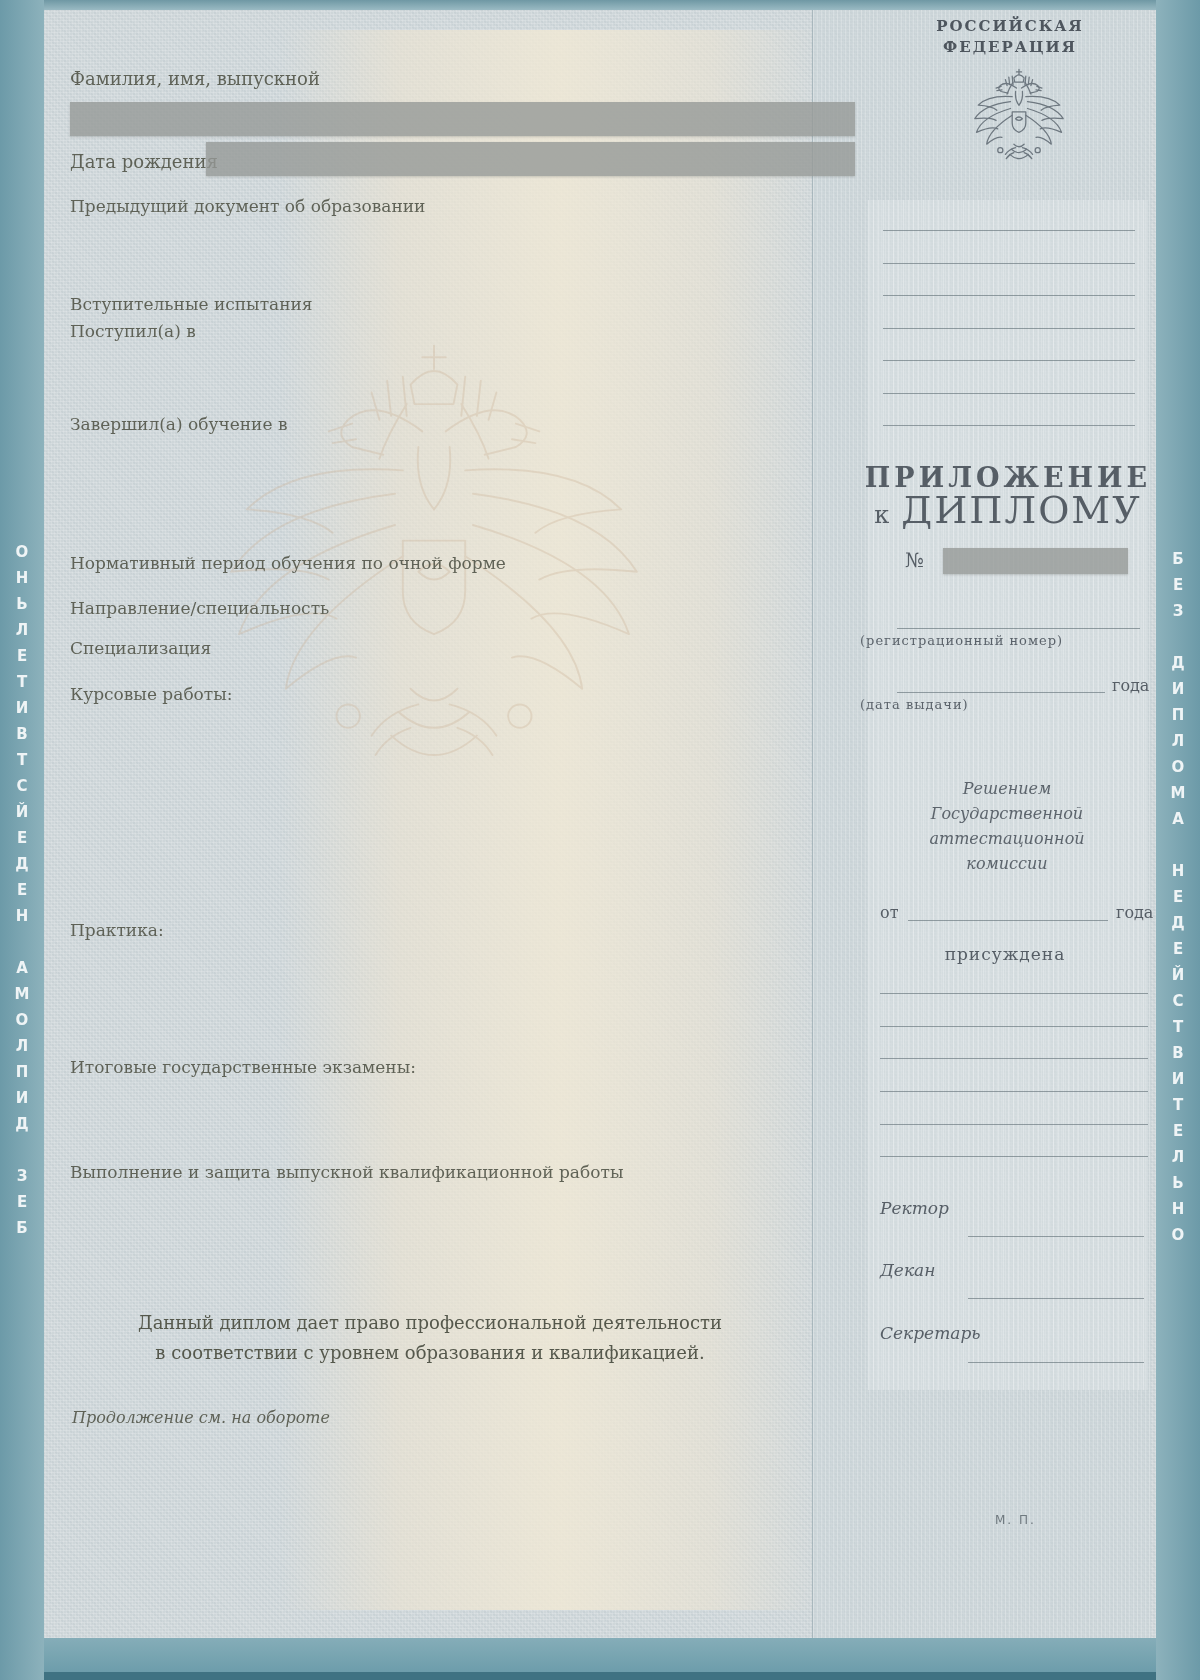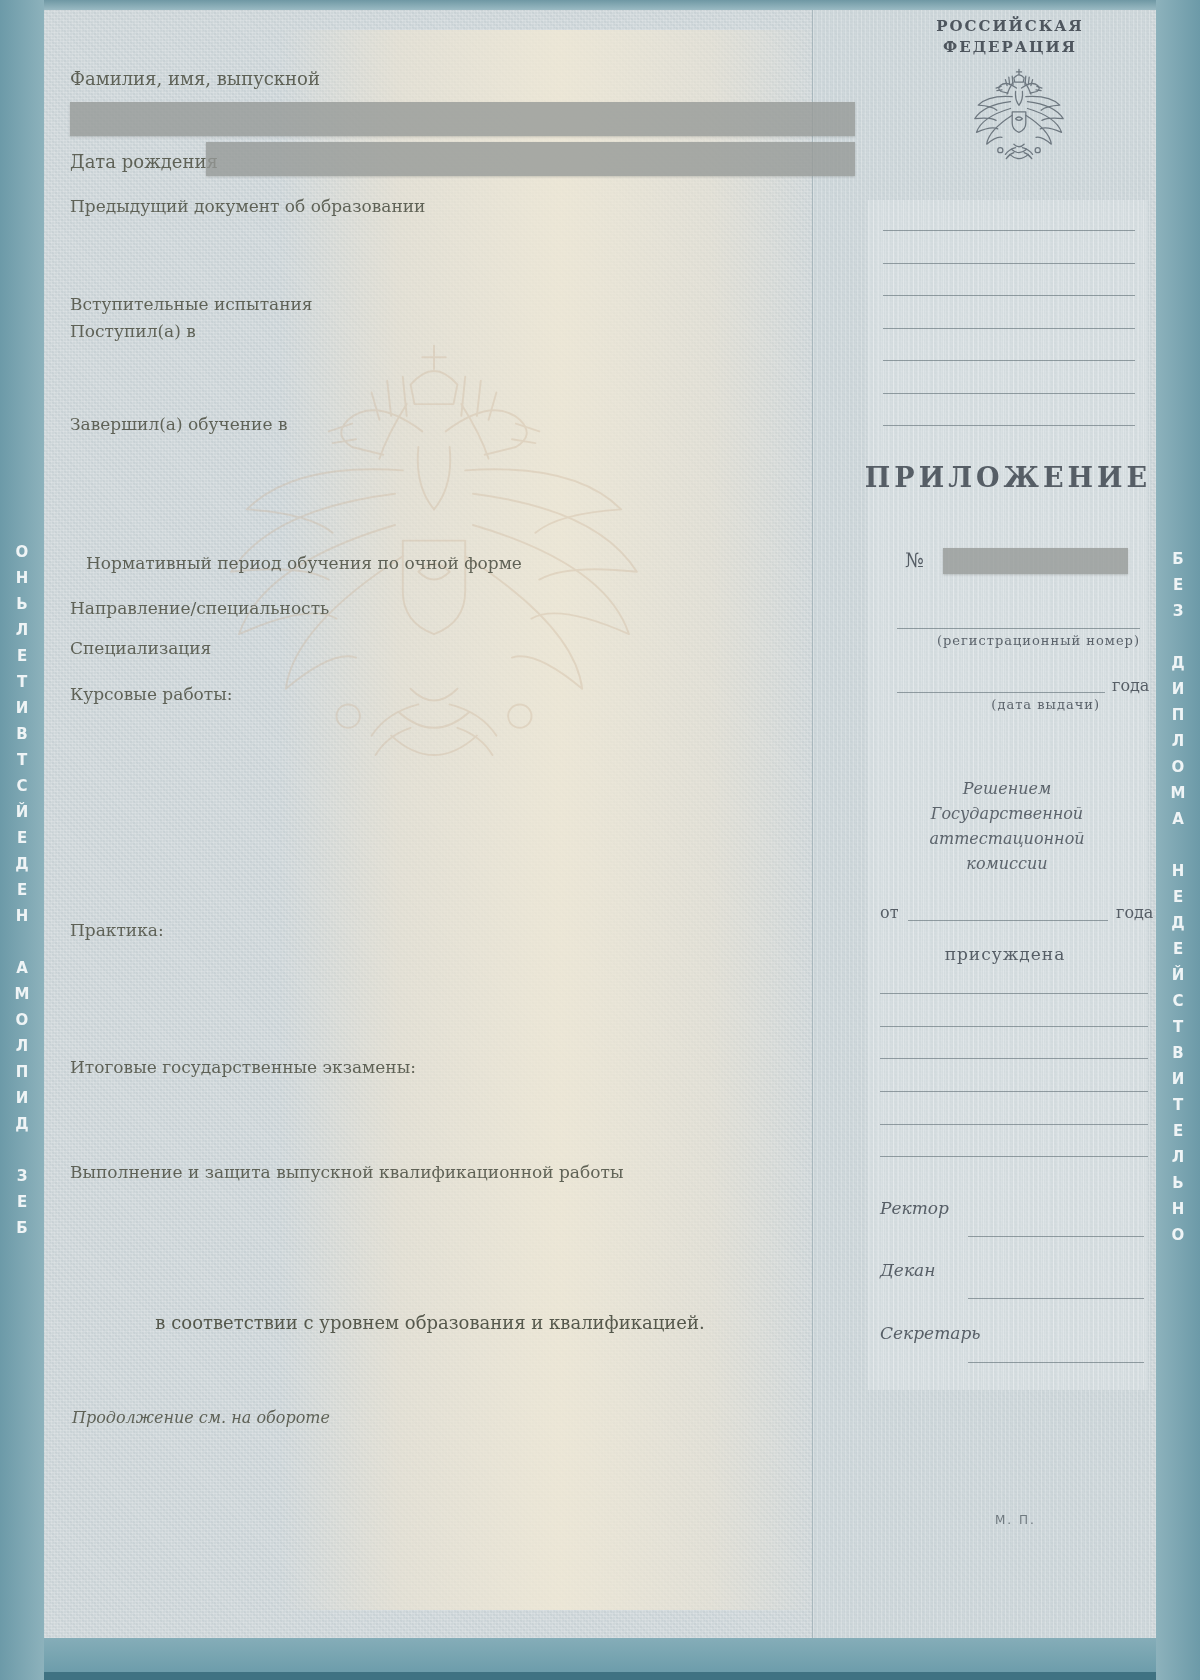--- a/index.html
+++ b/index.html
@@ -41,21 +41,21 @@
   .italic{font-style:italic;}
   .bar{background:rgba(150,154,151,.80);box-shadow:0 1px 2px rgba(120,124,120,.35);}
   
   .r-ink{color:#555d65;}
   .country{width:300px;text-align:center;font-weight:bold;font-size:15px;letter-spacing:2px;line-height:21px;color:#4e565e;}
   .line{border-top:1px solid rgba(92,106,114,.60);height:0;}
   .title1{width:320px;text-align:center;font-size:27px;letter-spacing:4px;color:#565e66;}
   .title2{width:320px;text-align:center;color:#565e66;}
   .title2 .small-k{font-size:24px;letter-spacing:2px;margin-right:10px;}
   .title2 .big{font-size:38px;letter-spacing:2px;}
-  .caption{font-size:13px;letter-spacing:1px;text-align:right;color:#5a626a;}
+  .caption{font-size:13px;letter-spacing:1px;text-align:left;color:#5a626a;}
   .commission{width:270px;text-align:center;font-style:italic;font-size:16px;line-height:25px;color:#5c646c;}
   .sig{font-style:italic;font-size:17px;color:#565e66;}
   .stamp{font-family:"DejaVu Sans", sans-serif;font-size:12px;color:#6f797f;letter-spacing:2px;}
   .rights{width:720px;text-align:center;font-size:18px;line-height:30px;color:#55584c;}
   svg.overlay{left:0;top:0;pointer-events:none;}
 </style>
 </head>
 <body>
 
 <div class="page">
@@ -111,48 +111,52 @@
   <div class="abs edge-text right">БЕЗ ДИПЛОМА НЕДЕЙСТВИТЕЛЬНО</div>
 
   <div class="abs lbl lbl-lg" style="left:70px;top:68px;">Фамилия, имя, выпускной</div>
   <div class="abs bar" style="left:70px;top:102px;width:785px;height:34px;"></div>
   <div class="abs lbl lbl-lg" style="left:70px;top:151px;">Дата рождения</div>
   <div class="abs bar" style="left:206px;top:142px;width:649px;height:34px;"></div>
   <div class="abs lbl" style="left:70px;top:196px;">Предыдущий документ об образовании</div>
   <div class="abs lbl" style="left:70px;top:294px;">Вступительные испытания</div>
   <div class="abs lbl" style="left:70px;top:321px;">Поступил(а) в</div>
   <div class="abs lbl" style="left:70px;top:414px;">Завершил(а) обучение в</div>
-  <div class="abs lbl" style="left:70px;top:553px;margin-left:16px;">Нормативный период обучения по очной форме</div>
+  <div class="abs lbl" style="left:70px;top:553px;">Нормативный период обучения по очной форме</div>
   <div class="abs lbl" style="left:70px;top:598px;">Направление/специальность</div>
   <div class="abs lbl" style="left:70px;top:638px;">Специализация</div>
   <div class="abs lbl" style="left:70px;top:684px;">Курсовые работы:</div>
   <div class="abs lbl" style="left:70px;top:920px;">Практика:</div>
   <div class="abs lbl" style="left:70px;top:1057px;">Итоговые государственные экзамены:</div>
   <div class="abs lbl" style="left:70px;top:1162px;">Выполнение и защита выпускной квалификационной работы</div>
 
   <div class="abs rights" style="left:70px;top:1308px;">
+    <div>Данный диплом дает право профессиональной деятельности</div>
     <div>в соответствии с уровнем образования и квалификацией.</div>
   </div>
 
   <div class="abs lbl italic" style="left:72px;top:1408px;font-size:16px;">Продолжение см. на обороте</div>
 
   <div class="abs country" style="left:860px;top:16px;">
     <div>РОССИЙСКАЯ</div>
     <div>ФЕДЕРАЦИЯ</div>
   </div>
 
   <div class="abs line" style="left:883px;top:230px;width:252px;"></div>
   <div class="abs line" style="left:883px;top:263px;width:252px;"></div>
   <div class="abs line" style="left:883px;top:295px;width:252px;"></div>
   <div class="abs line" style="left:883px;top:328px;width:252px;"></div>
   <div class="abs line" style="left:883px;top:360px;width:252px;"></div>
   <div class="abs line" style="left:883px;top:393px;width:252px;"></div>
   <div class="abs line" style="left:883px;top:425px;width:252px;"></div>
 
   <div class="abs title1" style="left:848px;top:462px;font-weight:bold;">ПРИЛОЖЕНИЕ</div>
+  <div class="abs title2" style="left:848px;top:488px;">
+    <span class="small-k">к</span><span class="big">ДИПЛОМУ</span>
+  </div>
 
   <div class="abs r-ink" style="left:905px;top:548px;font-size:20px;">№</div>
   <div class="abs bar" style="left:943px;top:548px;width:185px;height:26px;"></div>
 
   <div class="abs line" style="left:897px;top:628px;width:243px;"></div>
   <div class="abs caption" style="left:860px;top:633px;width:280px;">(регистрационный номер)</div>
 
   <div class="abs line" style="left:897px;top:692px;width:208px;"></div>
   <div class="abs r-ink" style="left:1112px;top:676px;font-size:16px;">года</div>
   <div class="abs caption" style="left:860px;top:697px;width:240px;">(дата выдачи)</div>

